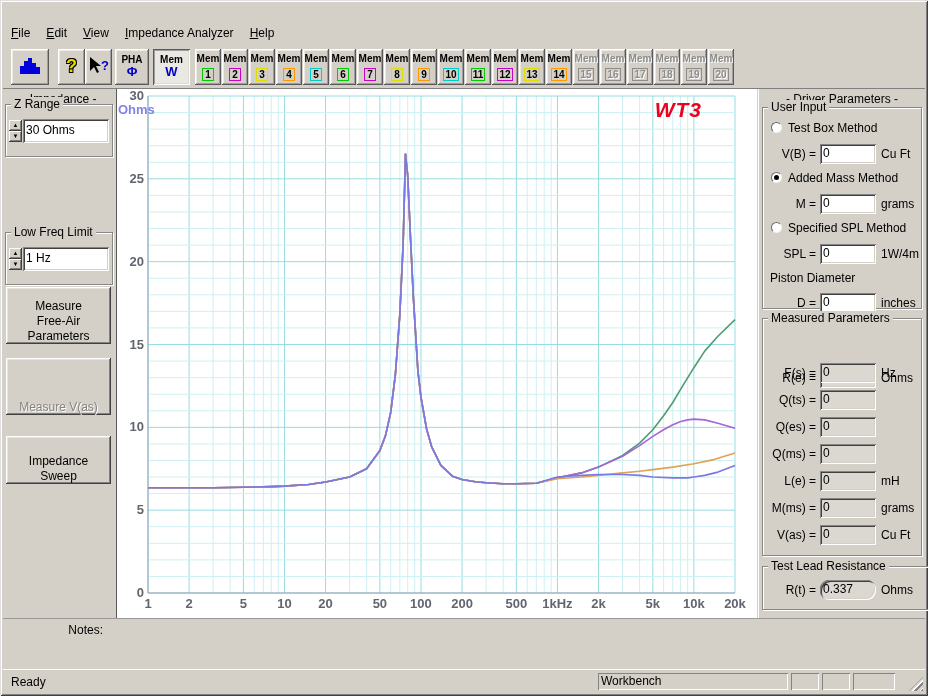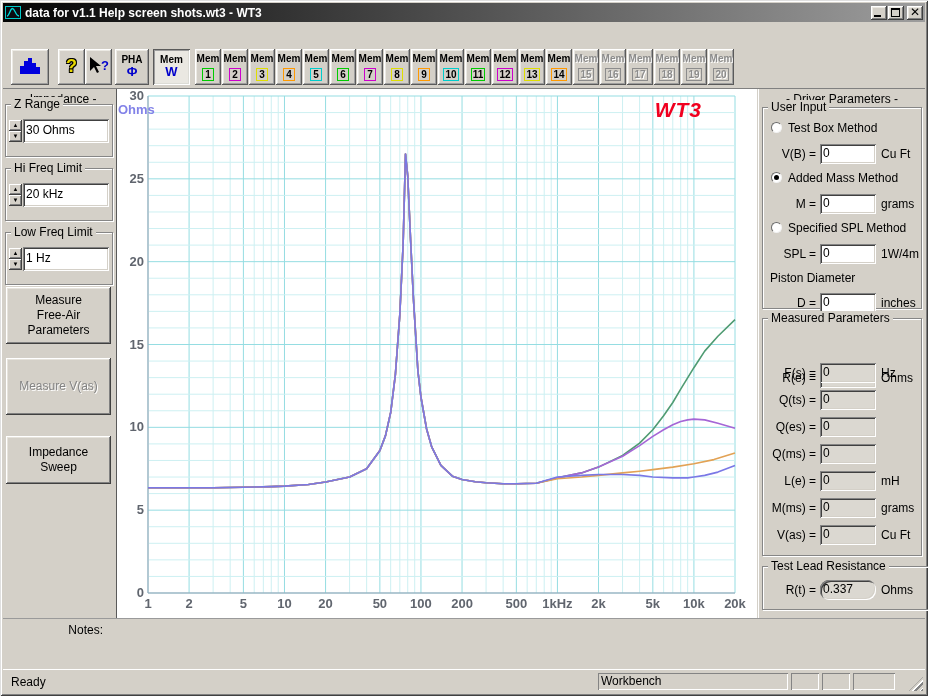--- a/index.html
+++ b/index.html
@@ -41,21 +41,21 @@
   .rightpanel{position:absolute;left:755px;top:0;width:167px;height:529px;border-left:1px solid #fff;}
   .ptitle{position:absolute;left:0;right:0;top:3px;text-align:center;font-size:12px;color:#000;}
   .group{position:absolute;border:1px solid #868686;box-shadow:inset 1px 1px #fff,1px 1px #fff;}
   .legend{position:absolute;top:-8px;left:5px;background:#d4d0c8;padding:0 3px;font-size:12px;white-space:nowrap;}
   .edit{position:absolute;background:#fff;font-size:12px;padding-left:3px;color:#000;
         box-shadow:inset 1px 1px #848484,inset -1px -1px #fff,inset 2px 2px #404040,inset -2px -2px #d4d0c8;}
   .edit.ro{background:#dbd8d1;}
   .spin{position:absolute;width:13px;}
   .spbtn{width:13px;height:11px;background:#d4d0c8;font-size:6px;line-height:10px;text-align:center;color:#000;
          box-shadow:inset -1px -1px #404040,inset 1px 1px #fff,inset -2px -2px #808080;}
-  .pbtn{position:absolute;left:3px;width:105px;background:#d4d0c8;display:flex;align-items:center;justify-content:center;
+  .pbtn{position:absolute;left:3px;width:105px;background:#d4d0c8;display:flex;align-items:flex-end;justify-content:center;
         text-align:center;font-size:12px;line-height:15px;color:#000;
         box-shadow:inset -1px -1px #404040,inset 1px 1px #fff,inset -2px -2px #808080,inset 2px 2px #e6e3dc;}
   .pbtn.dis{color:#848484;text-shadow:1px 1px 0 #fff;}
   .prow{position:absolute;left:2px;right:2px;height:22px;font-size:12px;}
   .plabel{position:absolute;left:0;width:51px;text-align:right;top:3px;white-space:nowrap;}
   .punit{position:absolute;left:116px;top:3px;white-space:nowrap;}
   .pfield{left:55px;top:0;width:56px;height:20px;line-height:18px;}
   .radio{position:absolute;left:6px;top:2px;width:11px;height:11px;border-radius:50%;background:#fff;
          border:1px solid;border-color:#6a6a6a #f2f2f2 #f2f2f2 #6a6a6a;}
   .radio.checked::after{content:'';position:absolute;left:2px;top:2px;width:5px;height:5px;border-radius:50%;background:#000;}
@@ -74,39 +74,28 @@
             box-shadow:inset 1px 1px #848484,inset -1px -1px #fff;}
   .grip{position:absolute;right:2px;bottom:2px;width:14px;height:14px;
         background:repeating-linear-gradient(135deg,#d4d0c8 0 2px,#fff 2px 3px,#848484 3px 5px);
         clip-path:polygon(100% 0,100% 100%,0 100%);}
 </style>
 </head>
 <body>
 
 <div class="win">
 
-  <div class="titlebar">
-    <svg width="16" height="13">
-      <rect x="0.5" y="0.5" width="15" height="12" fill="#0a0a10" stroke="#00c8c8"></rect>
-      <path d="M2 10 C4.5 10 5 2.5 7.5 2.5 C10 2.5 10.5 10 14 10" stroke="#00dcdc" fill="none" stroke-width="1.3"></path>
-    </svg>
-    <span class="title-text">data for v1.1 Help screen shots.wt3 - WT3</span>
-    <span class="winbtns">
-      <span class="wbtn">
-          <i class="g-min"></i>
-        </span>
-      <span class="wbtn">
-          <i class="g-max"></i>
-        </span>
-      <span class="wbtn close">
-          <span class="g-x">✕</span>
-        </span>
-    </span>
-  </div>
-
+
+  <div class="menubar" id="menubar">
+      <div class="mitem"><u>F</u>ile</div>
+      <div class="mitem"><u>E</u>dit</div>
+      <div class="mitem"><u>V</u>iew</div>
+      <div class="mitem"><u>I</u>mpedance Analyzer</div>
+      <div class="mitem"><u>H</u>elp</div>
+    </div>
 
   <div class="toolbar" id="toolbar">
     <div class="tbtn" style="left:8px;width:38px;">
       <svg width="24" height="18" style="margin-top:8px;">
         <polygon points="2,17 2,9 6,9 6,4 10,4 10,1 14,1 14,6 18,6 18,10 22,10 22,17" fill="#0000dd"></polygon>
       </svg>
     </div>
     <div class="tbtn" style="left:55px;width:27px;">
       <span style="font-size:18px;font-weight:bold;color:#e8d800;text-shadow:1px 1px 0 #000,-1px -1px 0 #000,1px -1px 0 #000,-1px 1px 0 #000;line-height:34px;">?</span>
     </div>
@@ -210,28 +199,20 @@
   <div class="main">
     <div class="leftpanel" id="leftpanel">
       <div class="ptitle">- Impedance -</div>
     <div class="group" style="left: 2px; width: 108px; top: 15px; height: 53px;">
           <span class="legend">Z Range</span>
           <div class="spin" style="left: 3px; top: 15px;">
             <div class="spbtn">▲</div>
             <div class="spbtn">▼</div>
           </div>
           <div class="edit" style="left: 17px; top: 14px; width: 86px; height: 24px; line-height: 22px;">30 Ohms</div>
-        </div>
-        <div class="group" style="left: 2px; width: 108px; top: 79px; height: 53px;">
-          <span class="legend">Hi Freq Limit</span>
-          <div class="spin" style="left: 3px; top: 15px;">
-            <div class="spbtn">▲</div>
-            <div class="spbtn">▼</div>
-          </div>
-          <div class="edit" style="left: 17px; top: 14px; width: 86px; height: 24px; line-height: 22px;">20 kHz</div>
         </div>
         <div class="group" style="left: 2px; width: 108px; top: 143px; height: 53px;">
           <span class="legend">Low Freq Limit</span>
           <div class="spin" style="left: 3px; top: 15px;">
             <div class="spbtn">▲</div>
             <div class="spbtn">▼</div>
           </div>
           <div class="edit" style="left: 17px; top: 14px; width: 86px; height: 24px; line-height: 22px;">1 Hz</div>
         </div>
         <div class="pbtn" style="top: 198px; height: 57px;">

